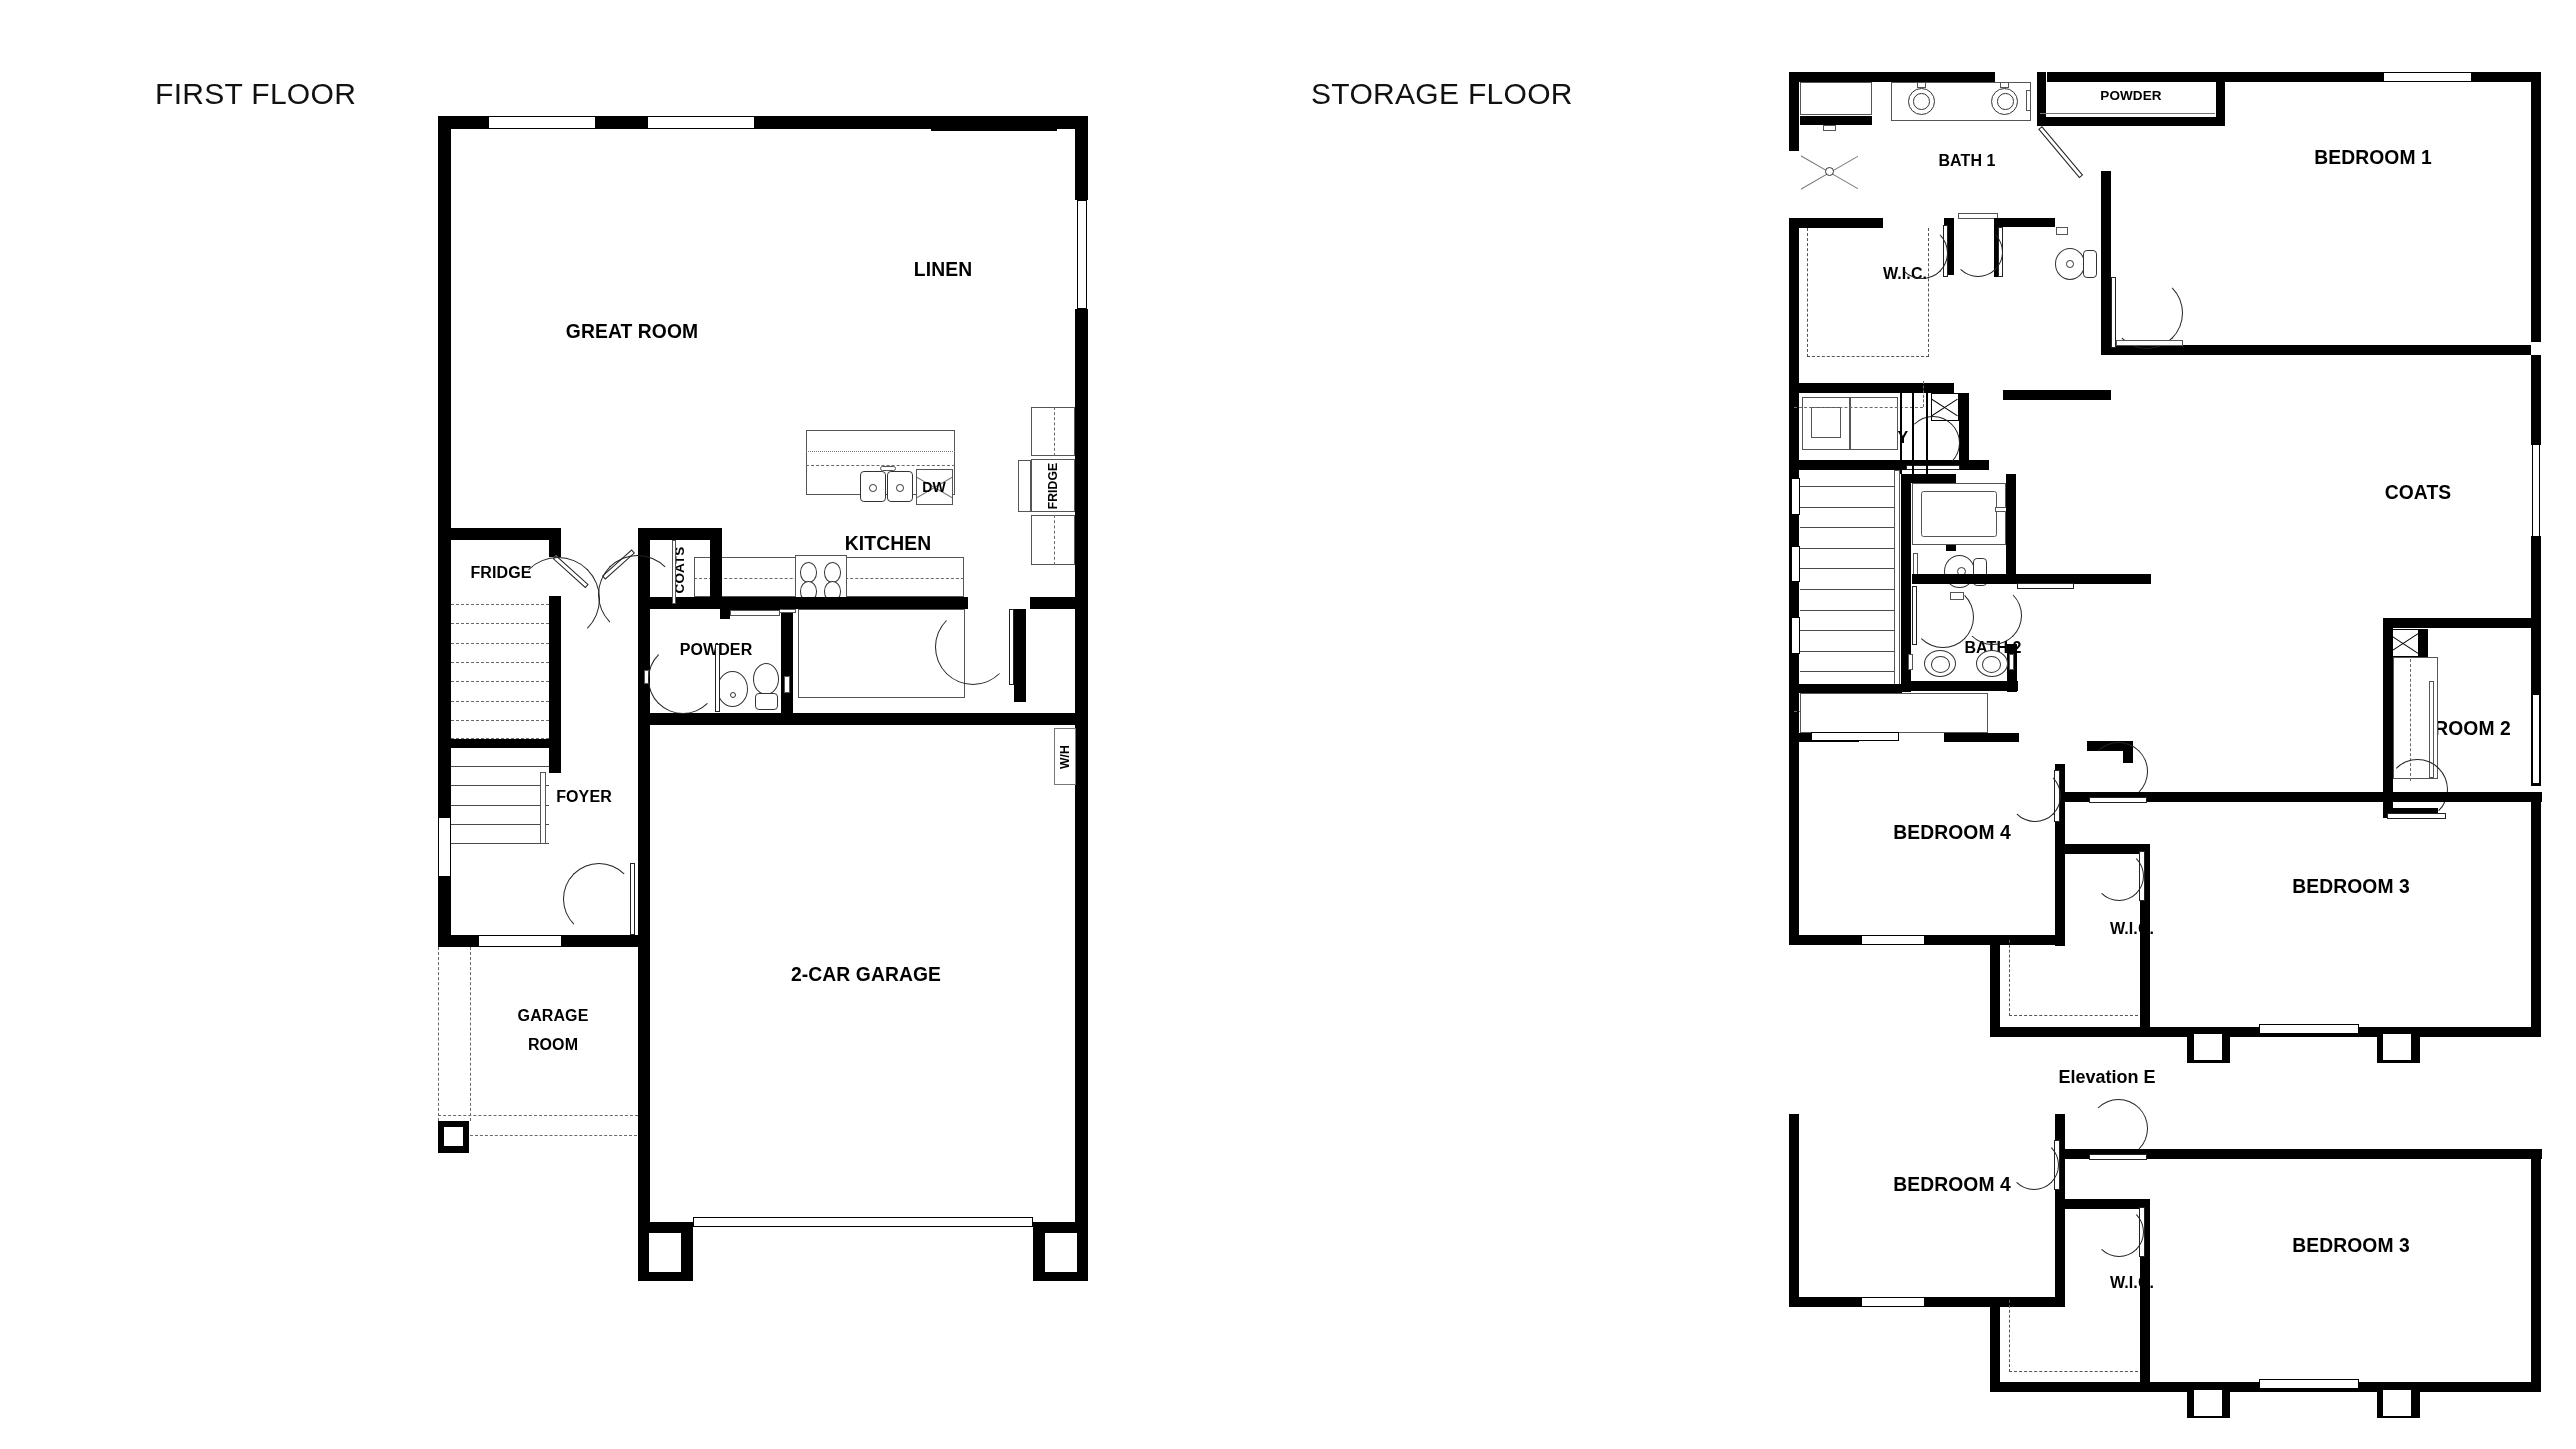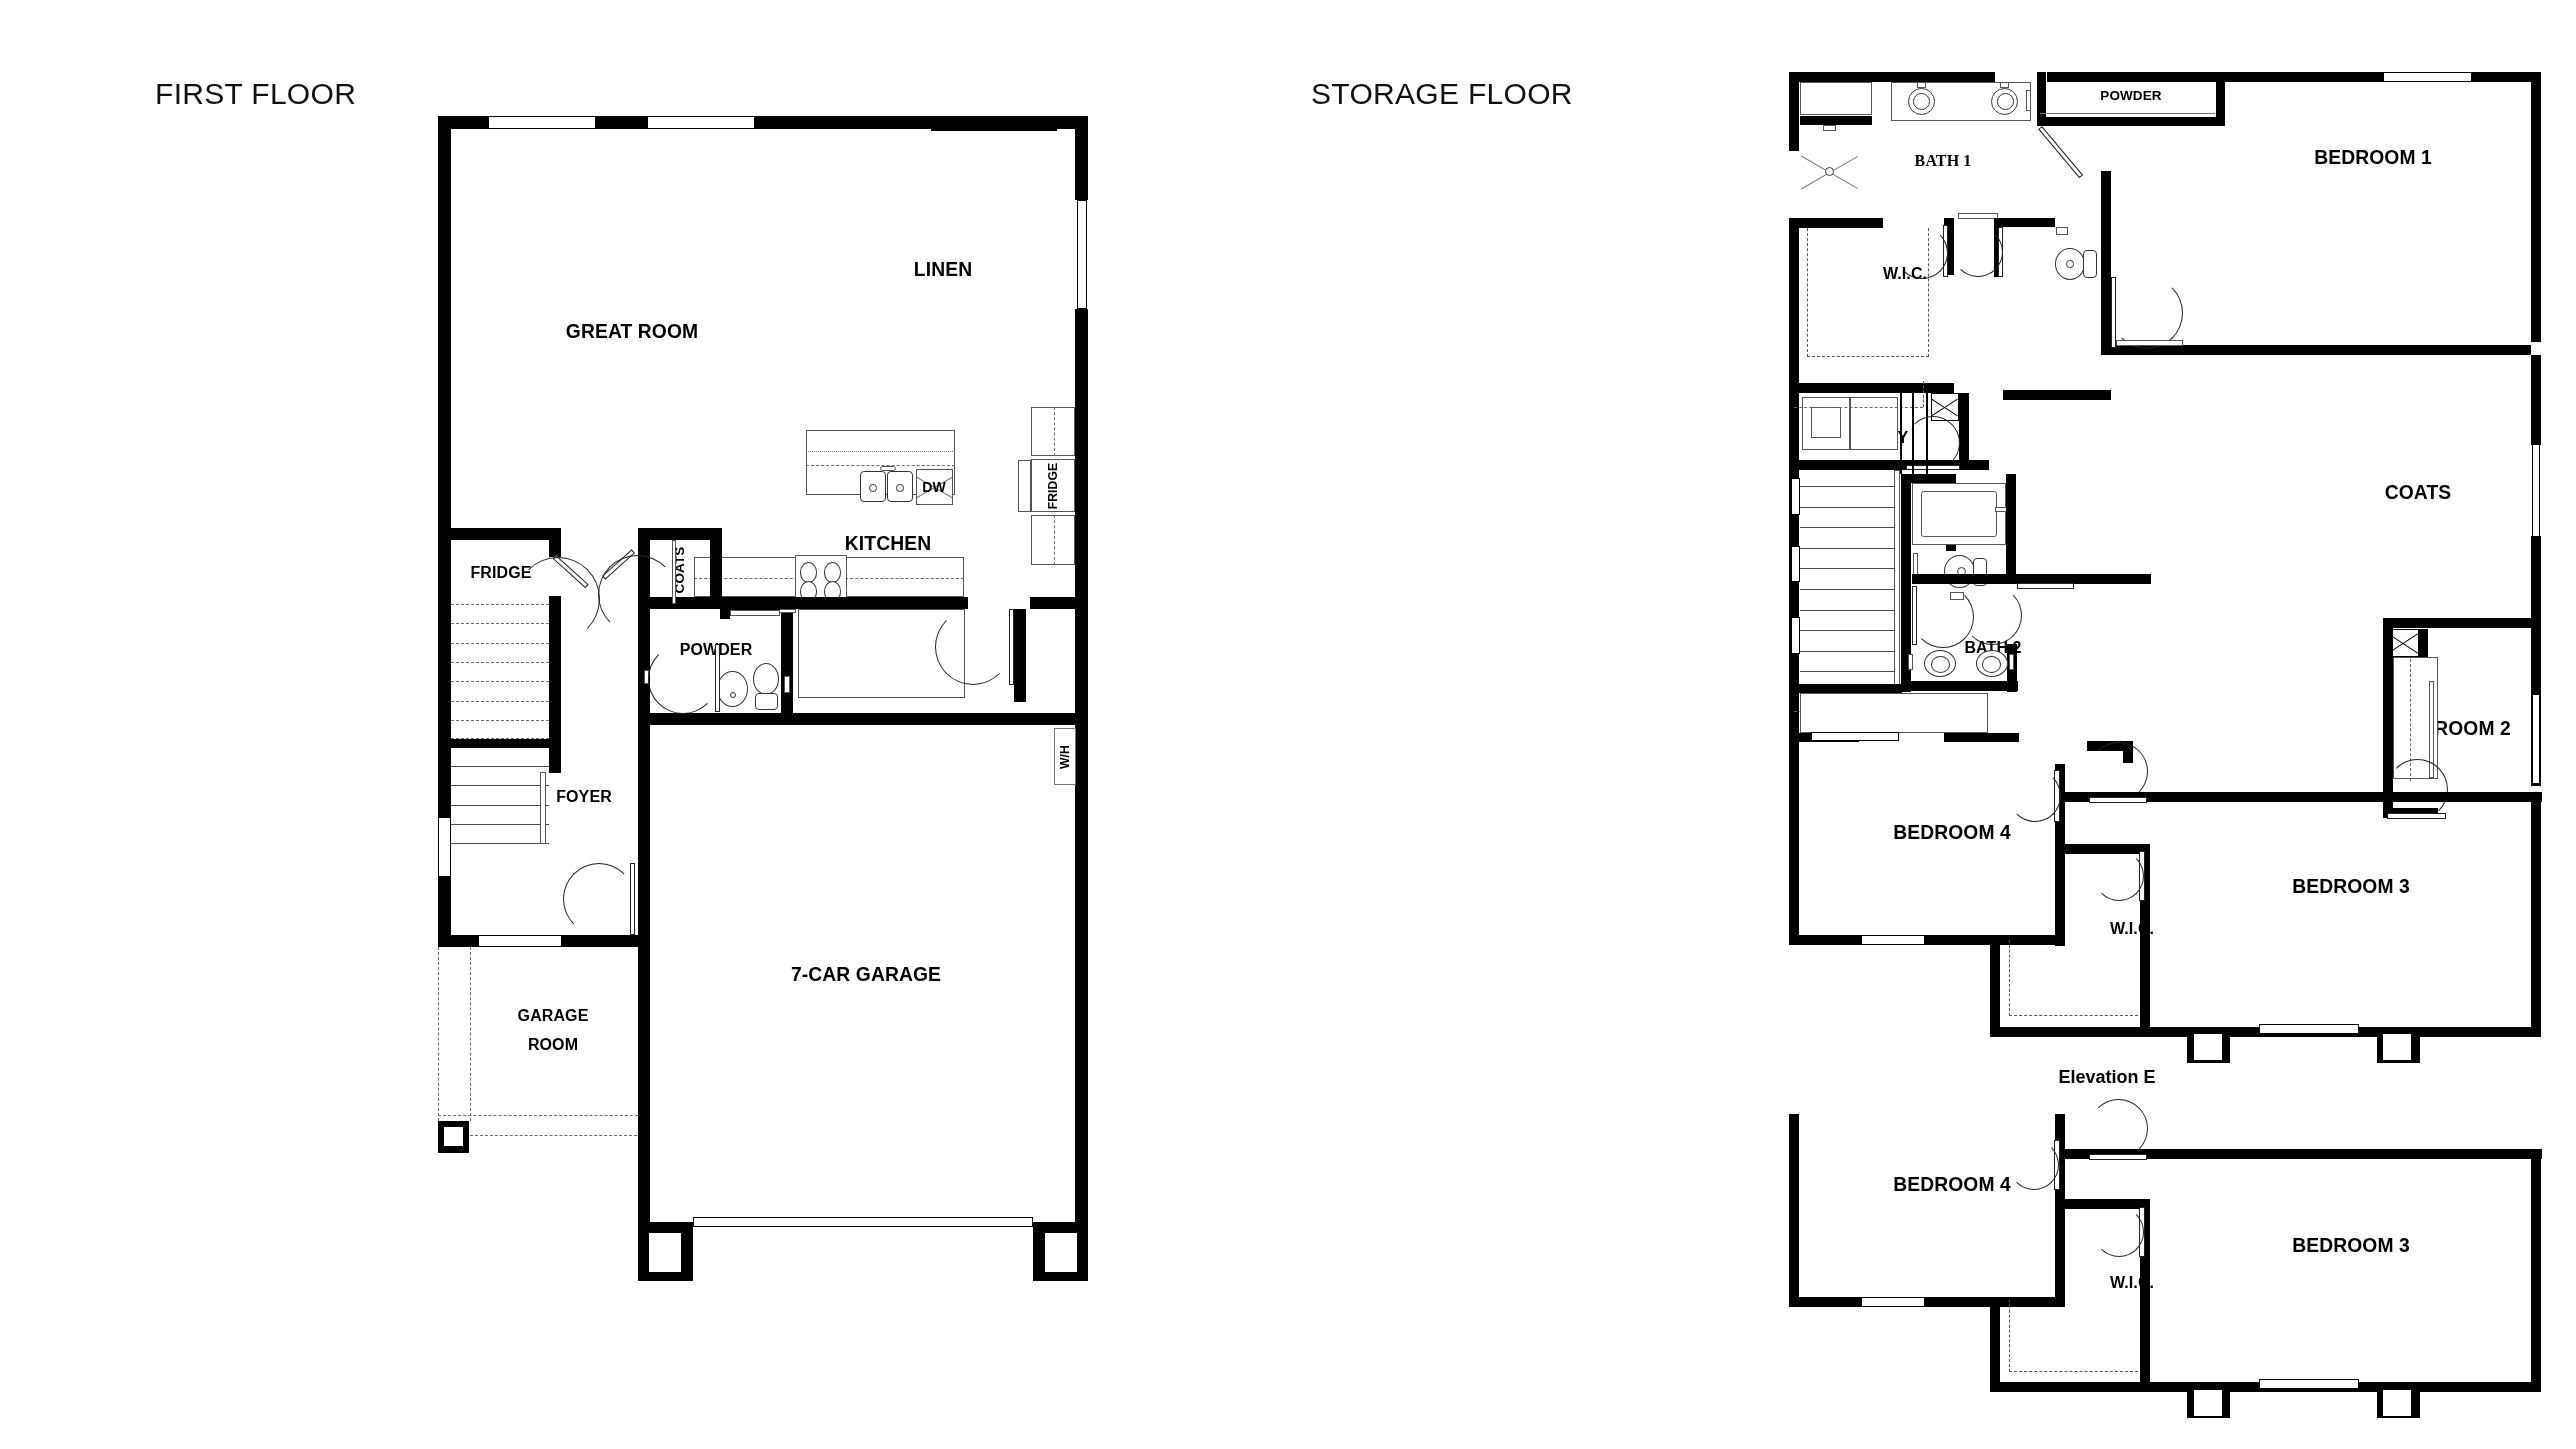--- a/index.html
+++ b/index.html
@@ -199,21 +199,21 @@
 
   <div class="rlabel sm" style="left:584px;top:797px;">FOYER</div>
   <div class="w" style="left:638px;top:725px;width:11.6px;height:219px;"></div>
   <div class="w" style="left:438px;top:876px;width:13px;height:71px;"></div>
   <div class="w" style="left:438px;top:935px;width:211px;height:11.6px;"></div>
   <div class="win" style="left:478px;top:935px;width:84px;height:11.6px;"></div>
 
   <div class="leaf" style="left:630px;top:863px;width:5.2px;height:72px;"></div>
   <div class="arc q-tl" style="left:563px;top:863px;width:72px;height:72px;"></div>
 
-  <div class="rlabel" style="left:866px;top:975px;">7-CAR GARAGE</div>
+  <div class="rlabel" style="left:866px;top:975px;">2-CAR GARAGE</div>
   <div class="w" style="left:638px;top:725px;width:11.6px;height:509px;"></div>
   <div class="w" style="left:638px;top:1222px;width:55px;height:11.6px;"></div>
   <div class="w" style="left:1033px;top:1222px;width:55px;height:11.6px;"></div>
   <div class="w" style="left:638px;top:1222px;width:55px;height:59px;"></div>
   <div class="w" style="left:1033px;top:1222px;width:55px;height:59px;"></div>
   <div class="fix" style="left:649px;top:1233px;width:32px;height:39px;background:#fff;border-color:#fff;"></div>
   <div class="fix" style="left:1045px;top:1233px;width:32px;height:39px;background:#fff;border-color:#fff;"></div>
   <div class="win" style="left:693px;top:1217px;width:340px;height:10.3px;"></div>
 
   <div class="rlabel sm" style="left:553px;top:1016px;">GARAGE</div>
@@ -231,21 +231,21 @@
 <div class="plan" style="left:1739px;top:0;width:837px;height:1449px;">
 
   <div class="w" style="left:50px;top:72px;width:206px;height:10.3px;"></div>
   <div class="w" style="left:308px;top:72px;width:178px;height:10.3px;"></div>
   <div class="w" style="left:50px;top:72px;width:10.3px;height:79px;"></div>
   <div class="w" style="left:475px;top:72px;width:10.3px;height:0px;"></div>
   <div class="w" style="left:475px;top:72px;width:327px;height:10.3px;"></div>
   <div class="win" style="left:644px;top:72px;width:89px;height:10.3px;"></div>
   <div class="w" style="left:792px;top:72px;width:10.3px;height:270px;"></div>
 
-  <div class="rlabel sm" style="left:204px;top:161px;font-family:Liberation Serif, serif;">BATH 1</div>
+  <div class="rlabel sm" style="left:228px;top:161px;">BATH 1</div>
 
   <div class="fixl" style="left:152px;top:82px;width:140px;height:39px;"></div>
   <div class="oval" style="left:169px;top:88px;width:27px;height:27px;"></div>
   <div class="oval" style="left:174px;top:93px;width:16.7px;height:16.7px;border-width:1px;"></div>
   <div class="oval" style="left:252px;top:88px;width:27px;height:27px;"></div>
   <div class="oval" style="left:258px;top:93px;width:16.7px;height:16.7px;border-width:1px;"></div>
   <div class="fixl" style="left:178px;top:82px;width:9px;height:5.8px;"></div>
   <div class="fixl" style="left:261px;top:82px;width:9px;height:5.8px;"></div>
   <div class="fixl" style="left:287px;top:90px;width:4.5px;height:20.6px;"></div>
   <div class="fixl" style="left:61px;top:82px;width:72px;height:33px;"></div>

